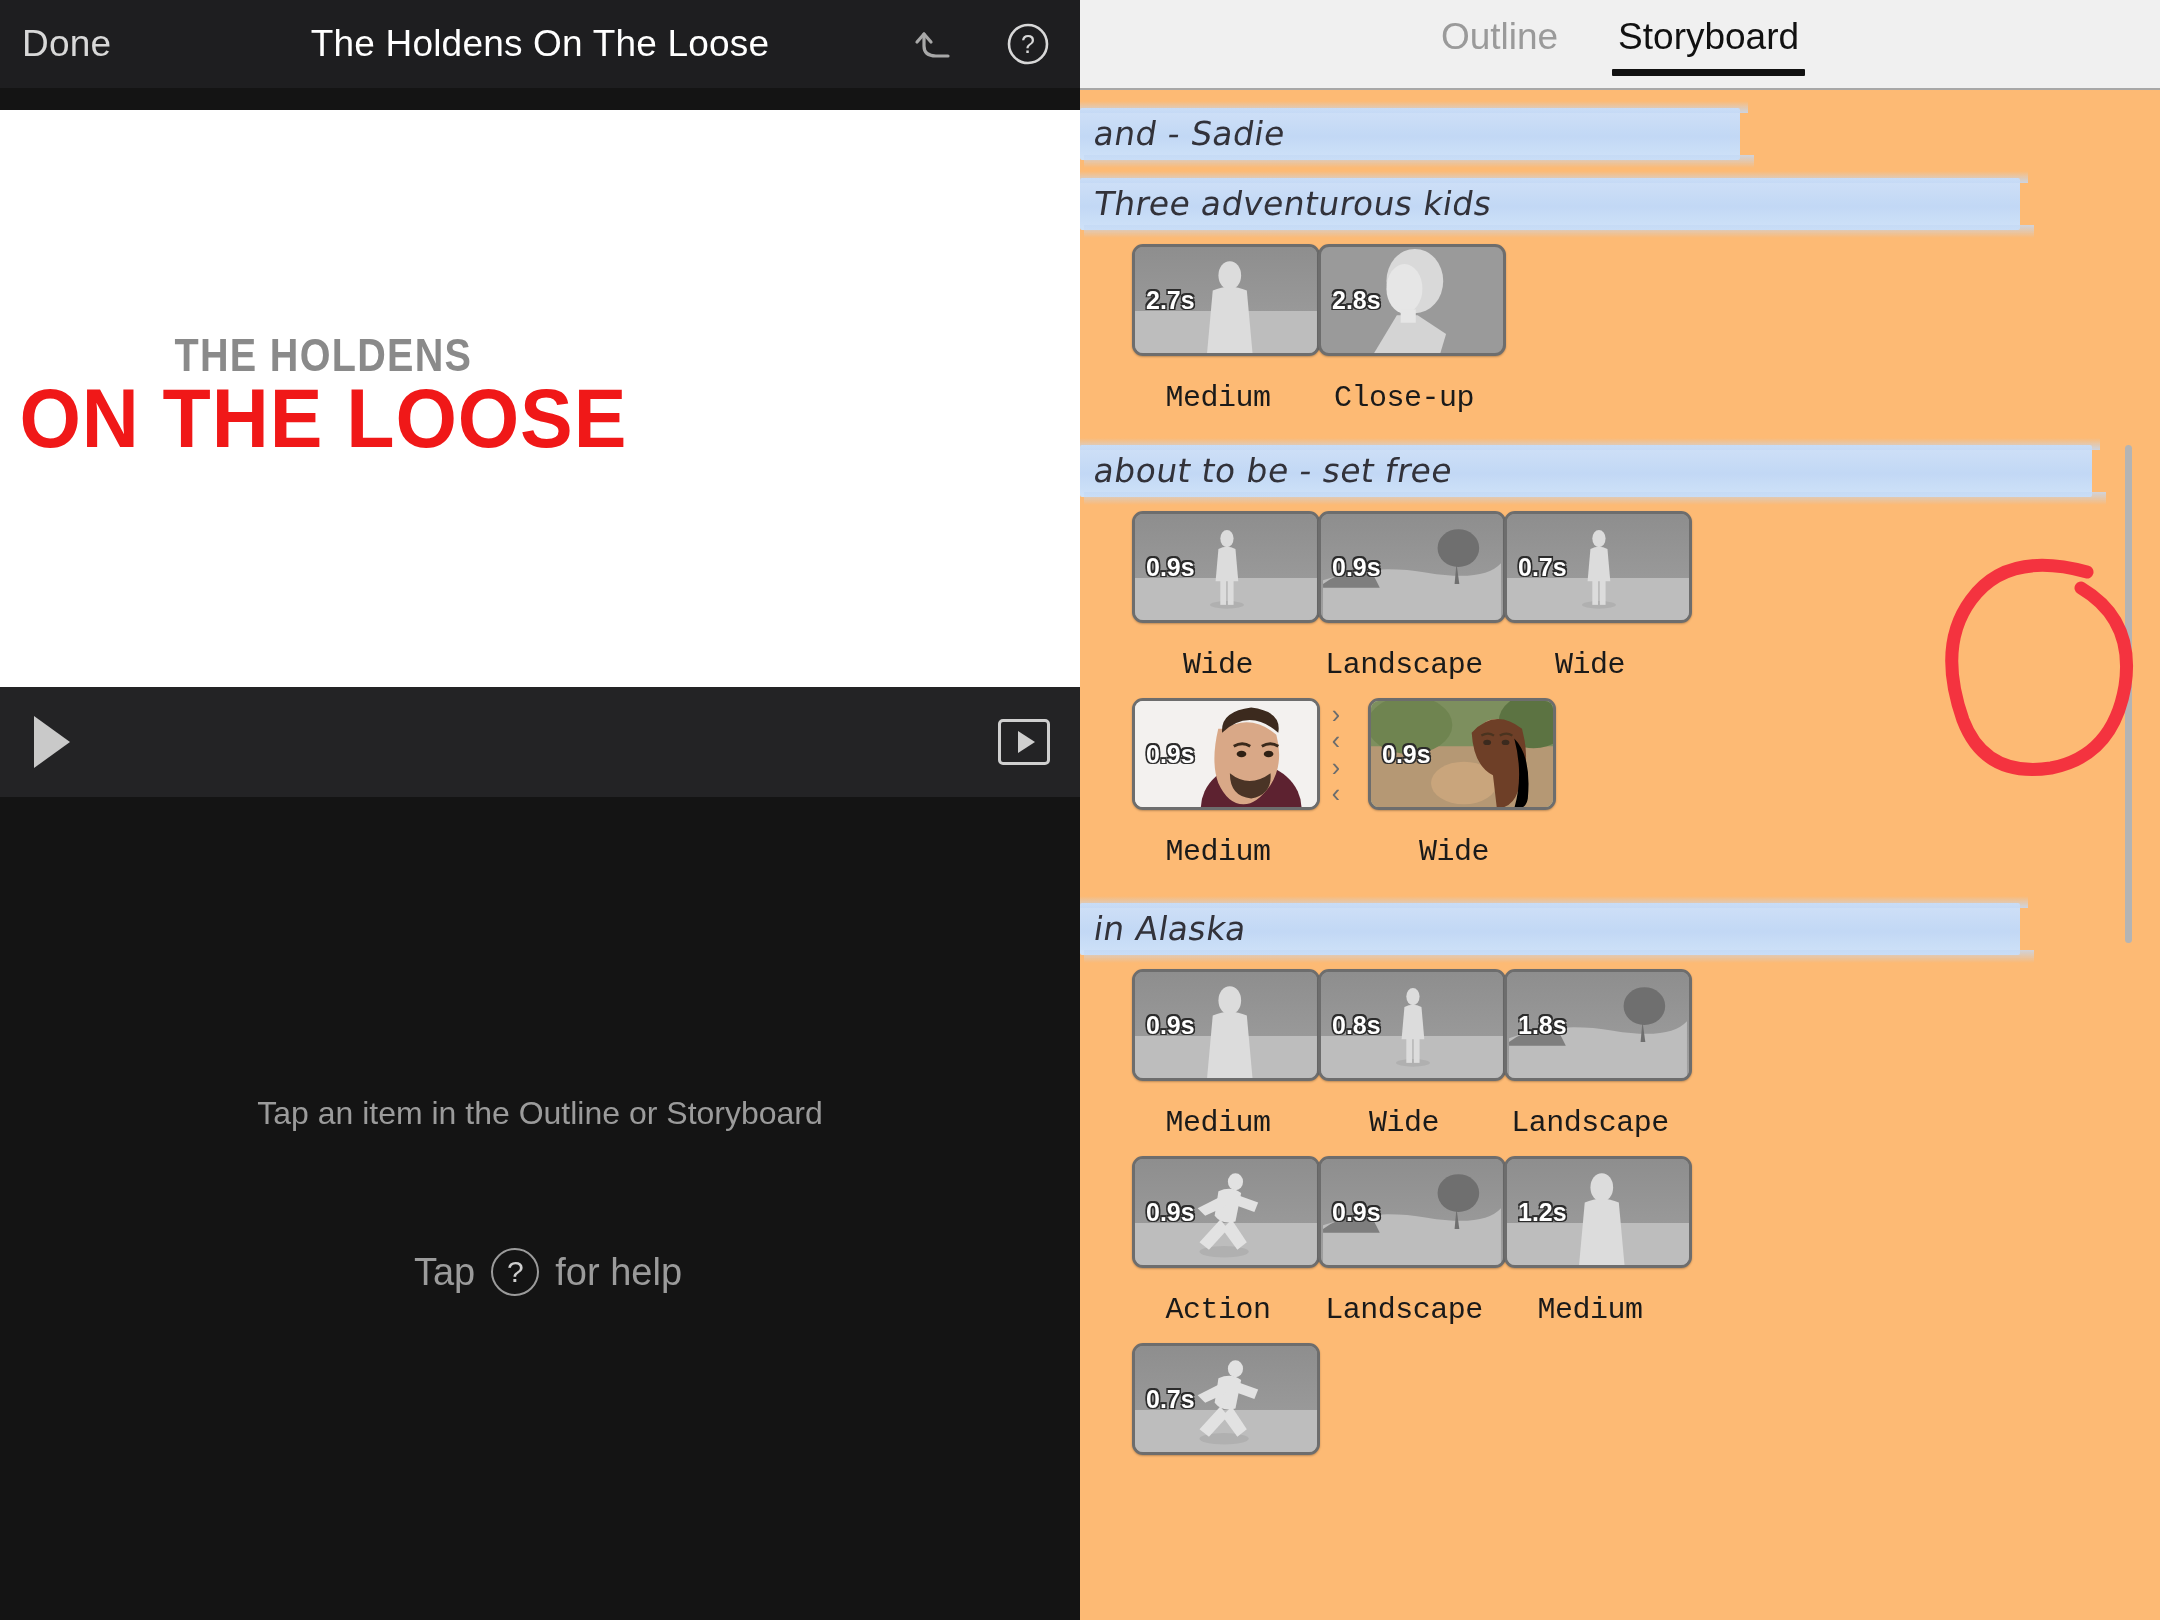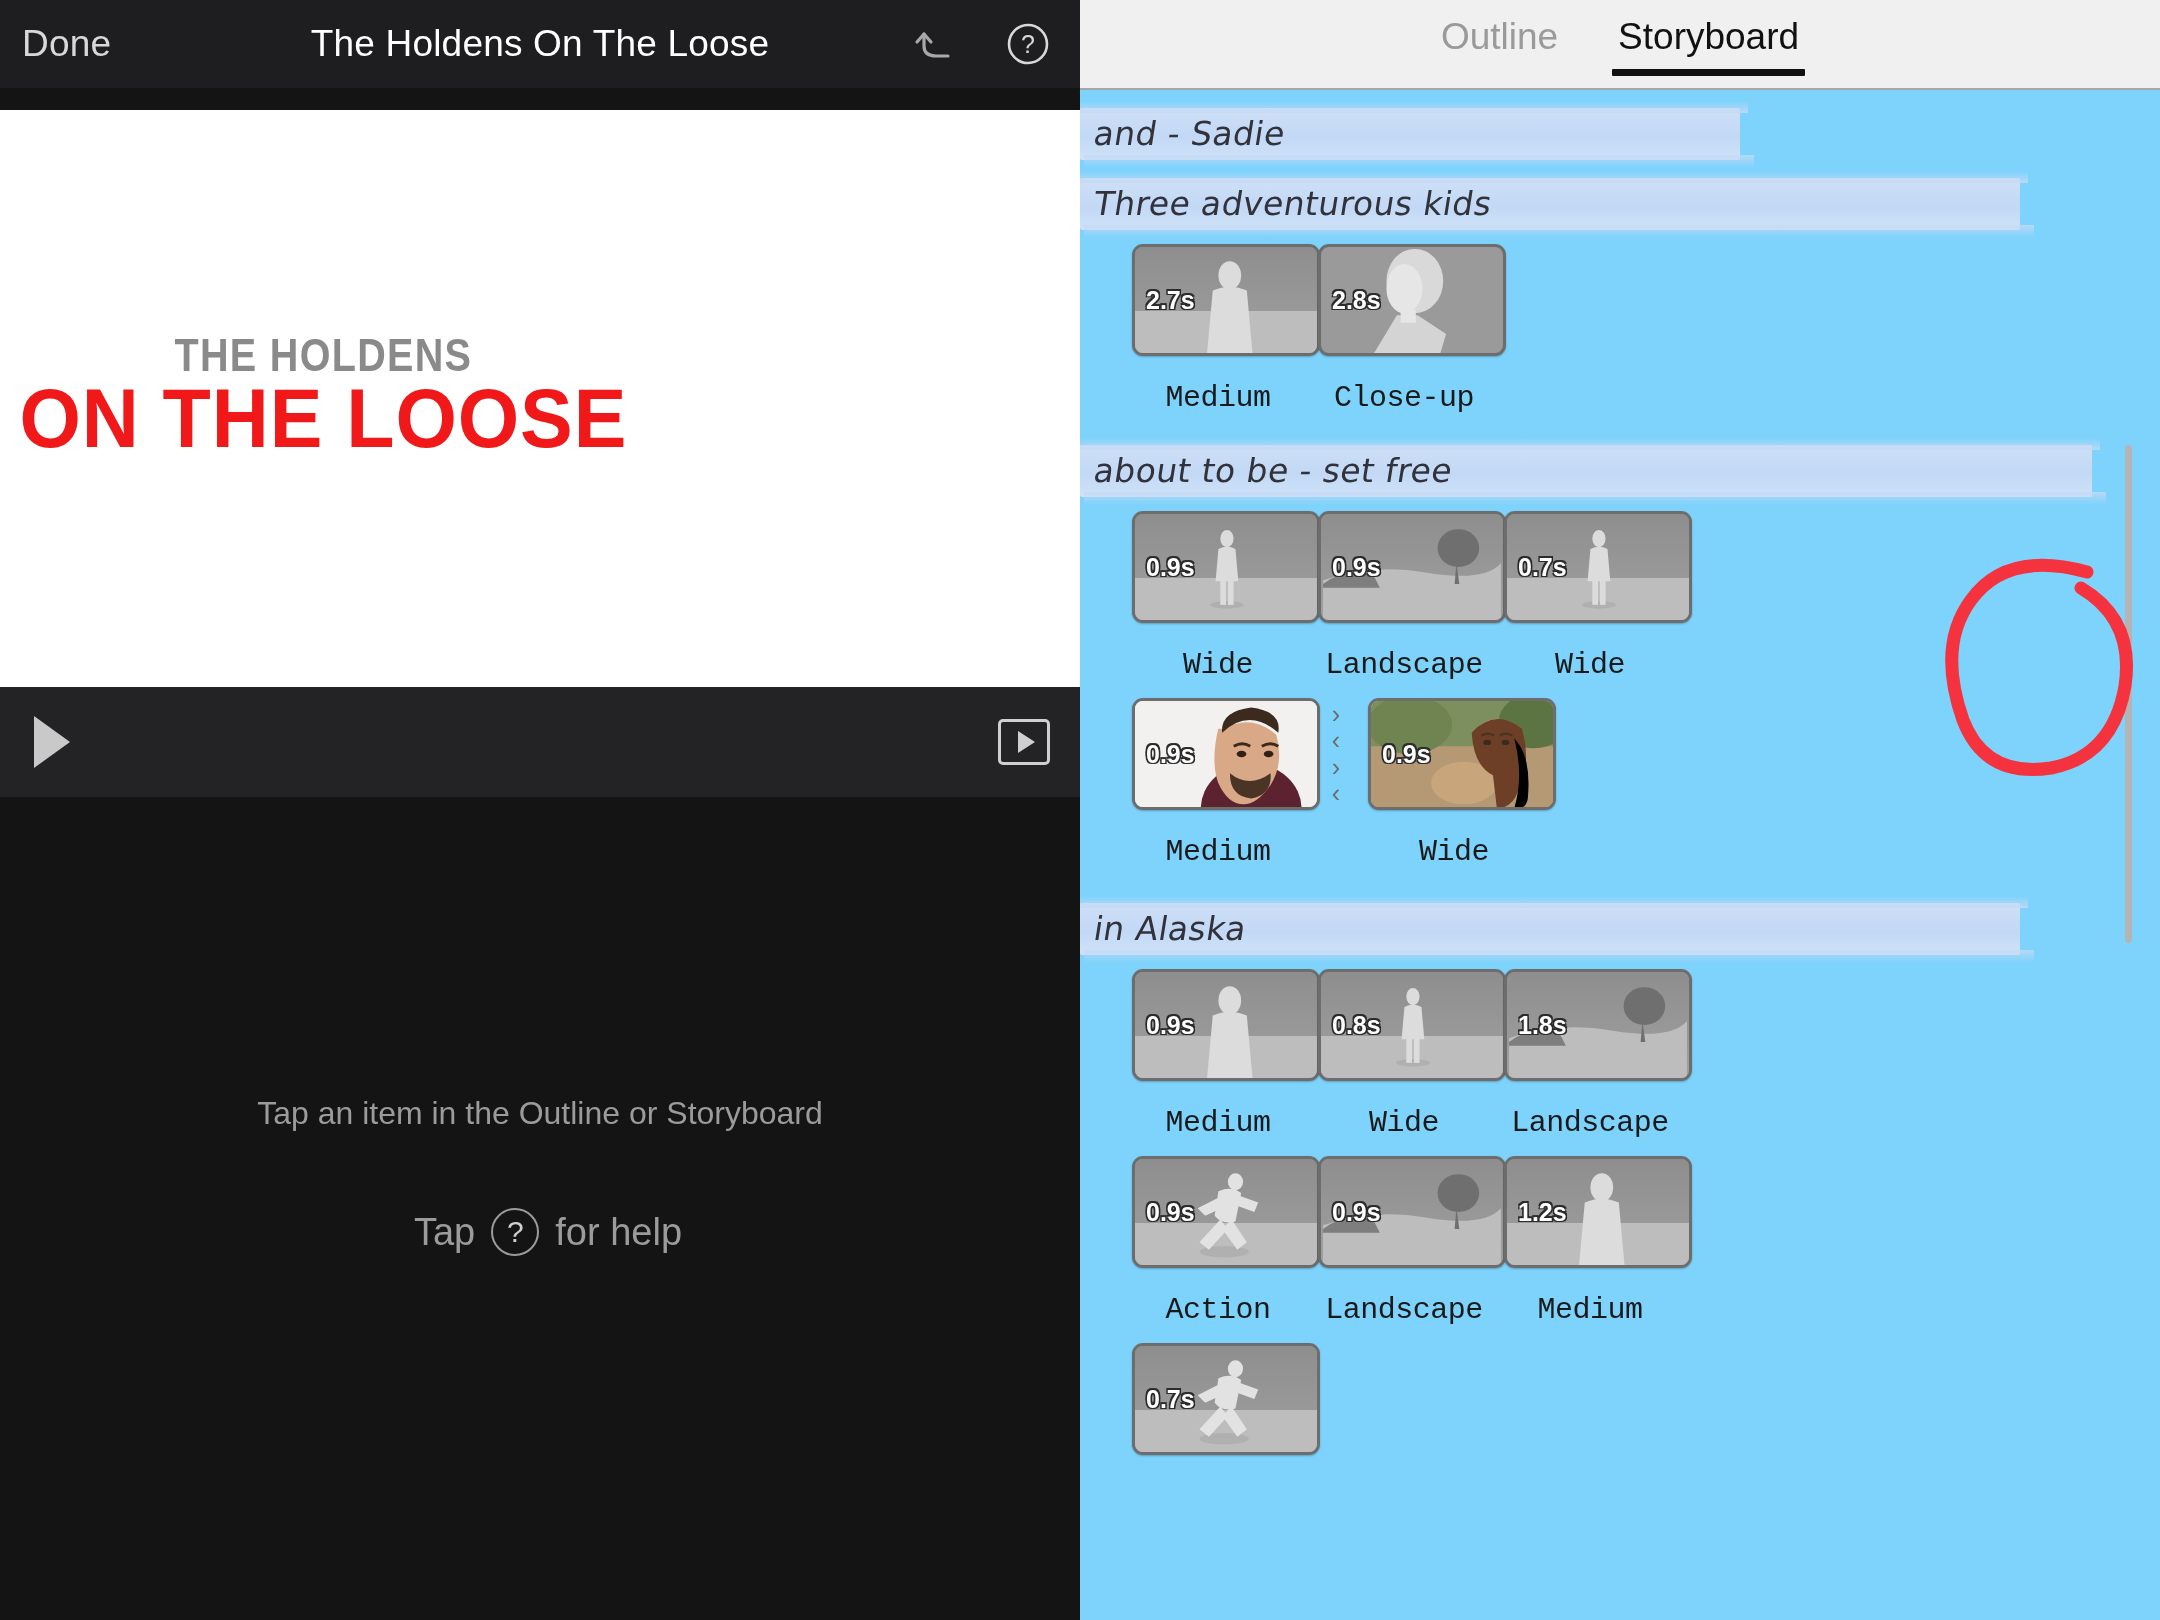--- a/index.html
+++ b/index.html
@@ -38,28 +38,28 @@
   .play-box{ position:absolute; right:30px; top:50%; transform:translateY(-50%);
              width:52px; height:46px; border:3px solid #cfcfcf; border-radius:5px;
              display:flex; align-items:center; justify-content:center; }
   .play-box i{ width:0; height:0; border-left:17px solid #cfcfcf;
                border-top:11px solid transparent; border-bottom:11px solid transparent;
                margin-left:4px; display:block; }
 
   .hint{ position:absolute; left:0; right:0; top:1095px; text-align:center;
          color:#9b9b9b; }
   .hint-line1{ font-size:32px; }
-  .hint-line2{ font-size:38px; margin-top:76px; display:flex; align-items:center;
+  .hint-line2{ font-size:38px; margin-top:116px; display:flex; align-items:center;
                justify-content:center; gap:16px;padding-left:16px; }
   .qmark{ width:48px; height:48px; border:2.5px solid #9b9b9b; border-radius:50%;
           display:inline-flex; align-items:center; justify-content:center;
           font-size:30px; color:#cfcfcf; line-height:1; }
 
   
-  .right{ position:relative; width:1080px; height:1620px; background:#7dd3fc;
+  .right{ position:relative; width:1080px; height:1620px; background:#fdba74;
           flex:0 0 1080px; overflow:hidden; }
   .tabs{ position:relative; height:90px; background:#f0f0f0;
          display:flex; align-items:center; justify-content:center; gap:60px; }
   .tabs:after{ content:""; position:absolute; left:0; right:0; bottom:0;
                height:2px; background:#a7a7a7; }
   .tab{ position:relative; font-size:37px; color:#9a9a9a; padding-bottom:16px; }
   .tab.active{ color:#111; }
   .tab.active:after{ content:""; position:absolute; left:-6px; right:-6px; bottom:-2px;
                      height:7px; background:#111; border-radius:1px; }
 

